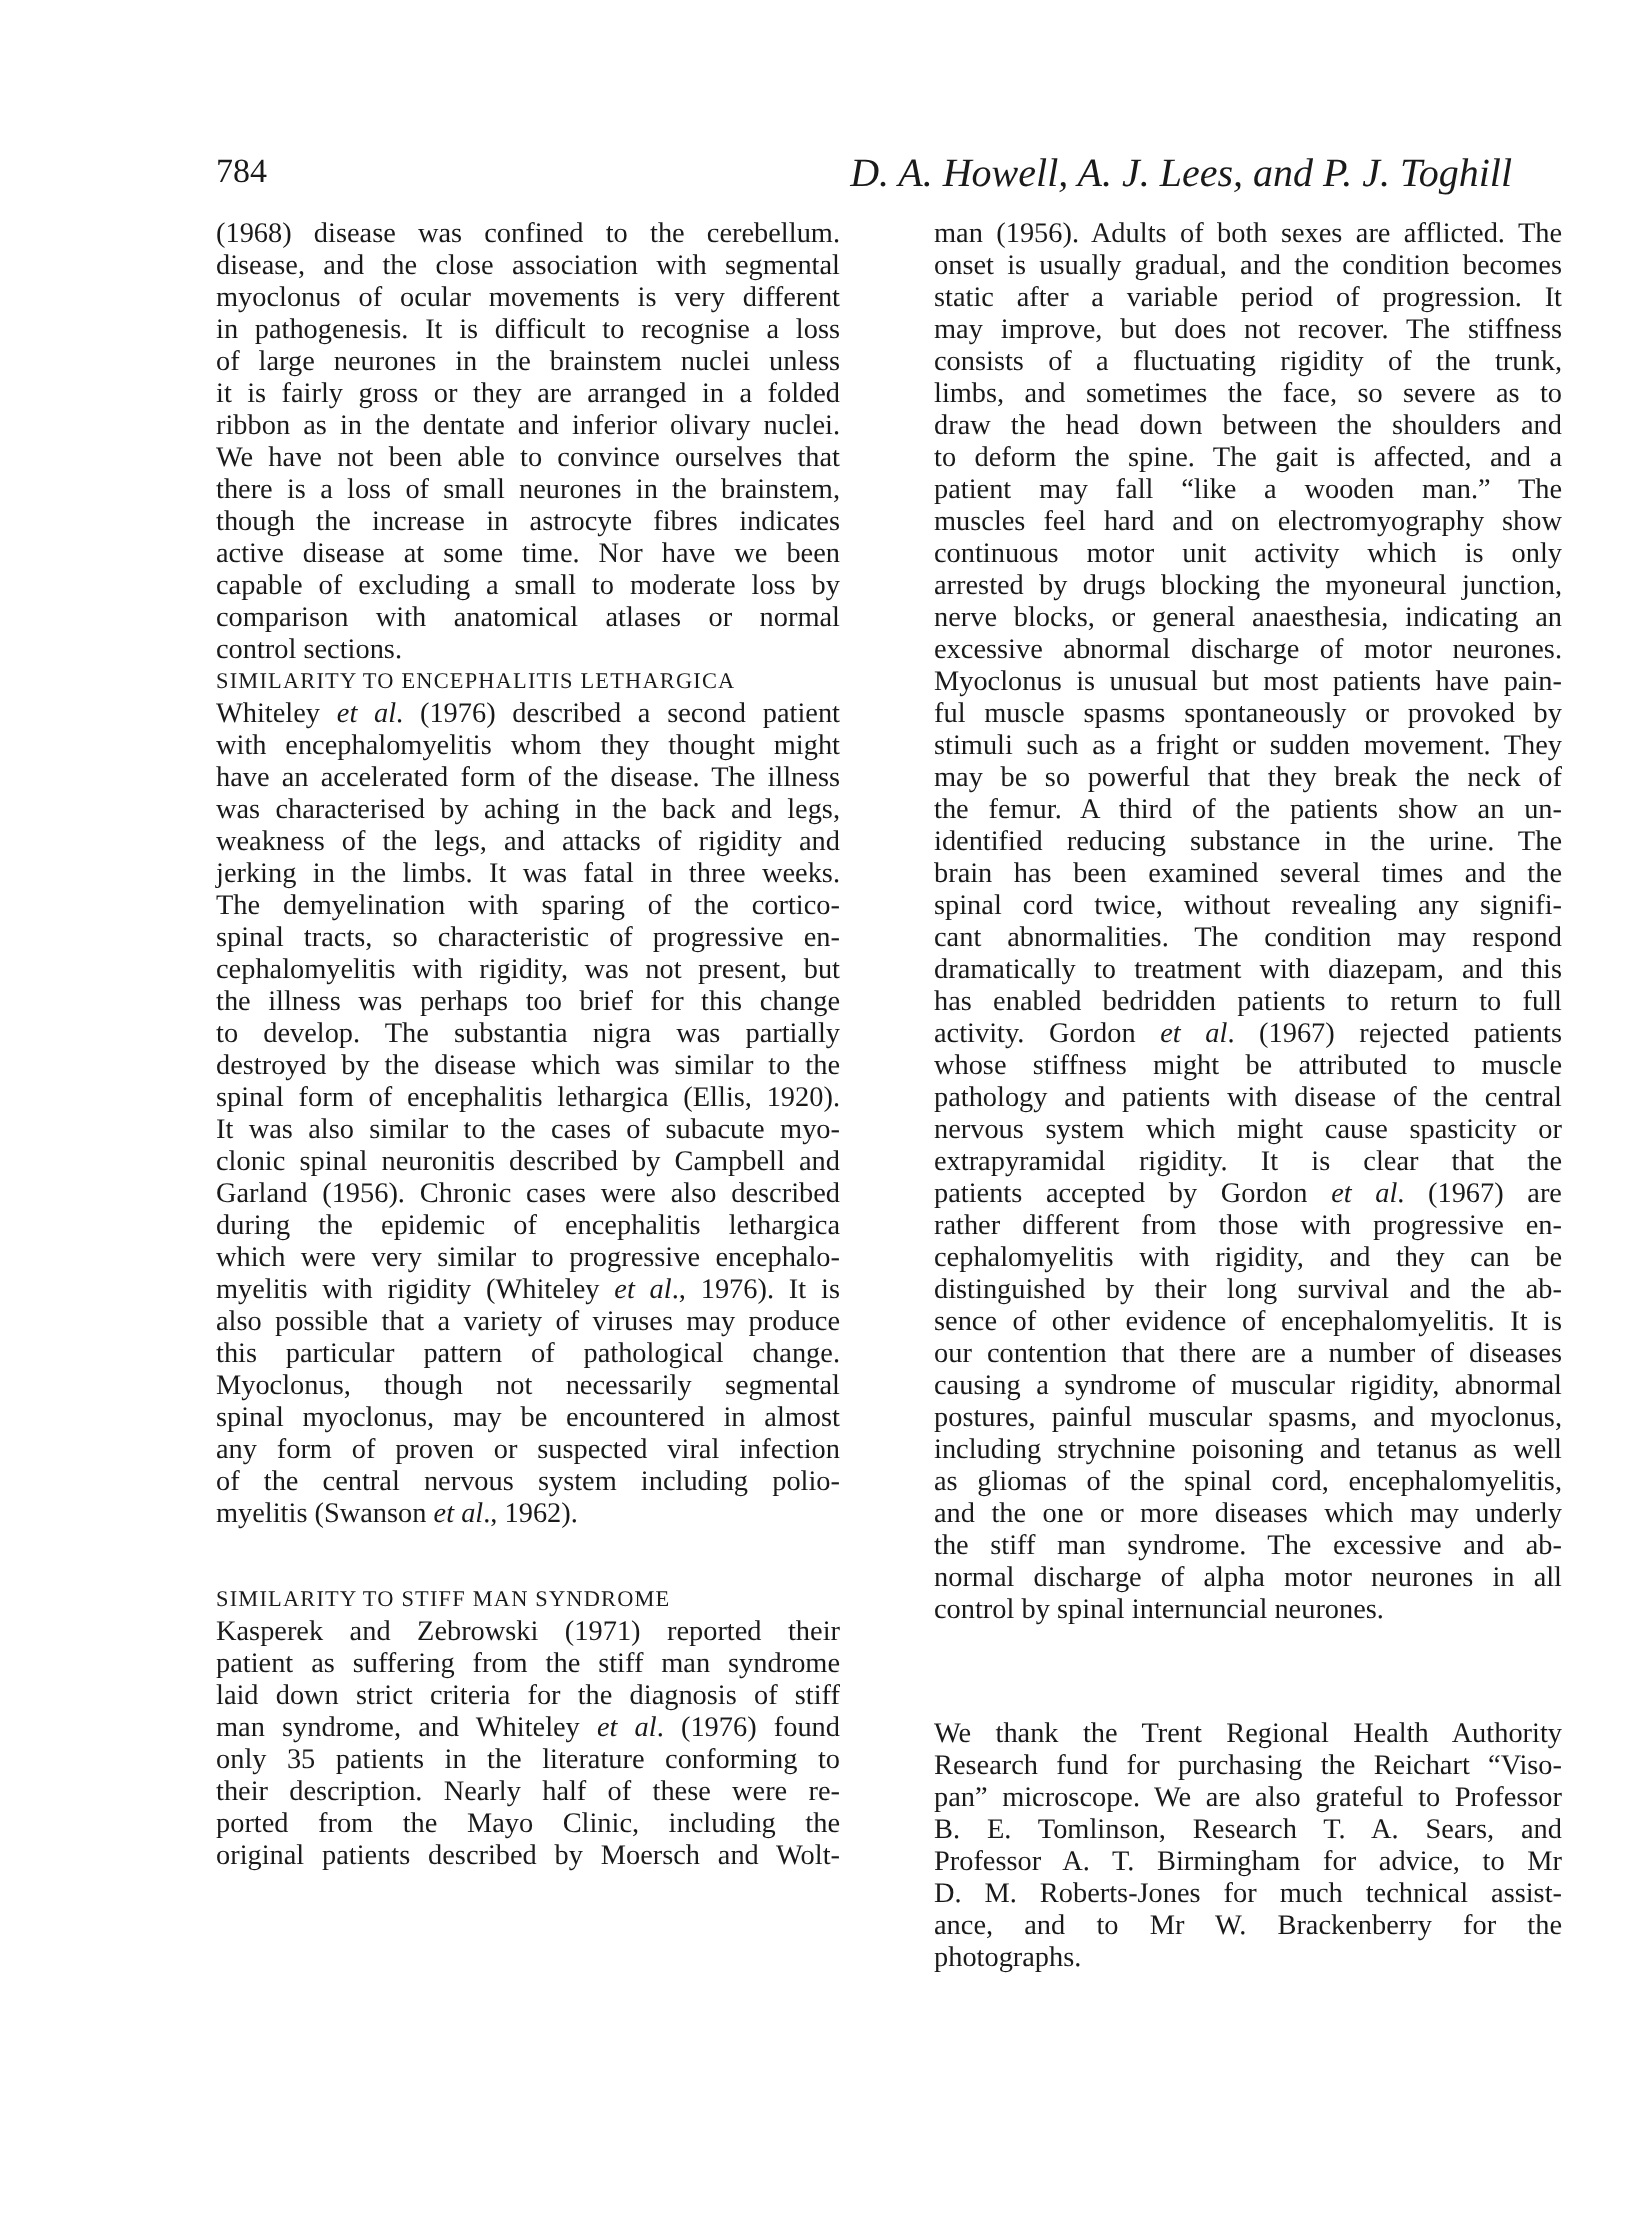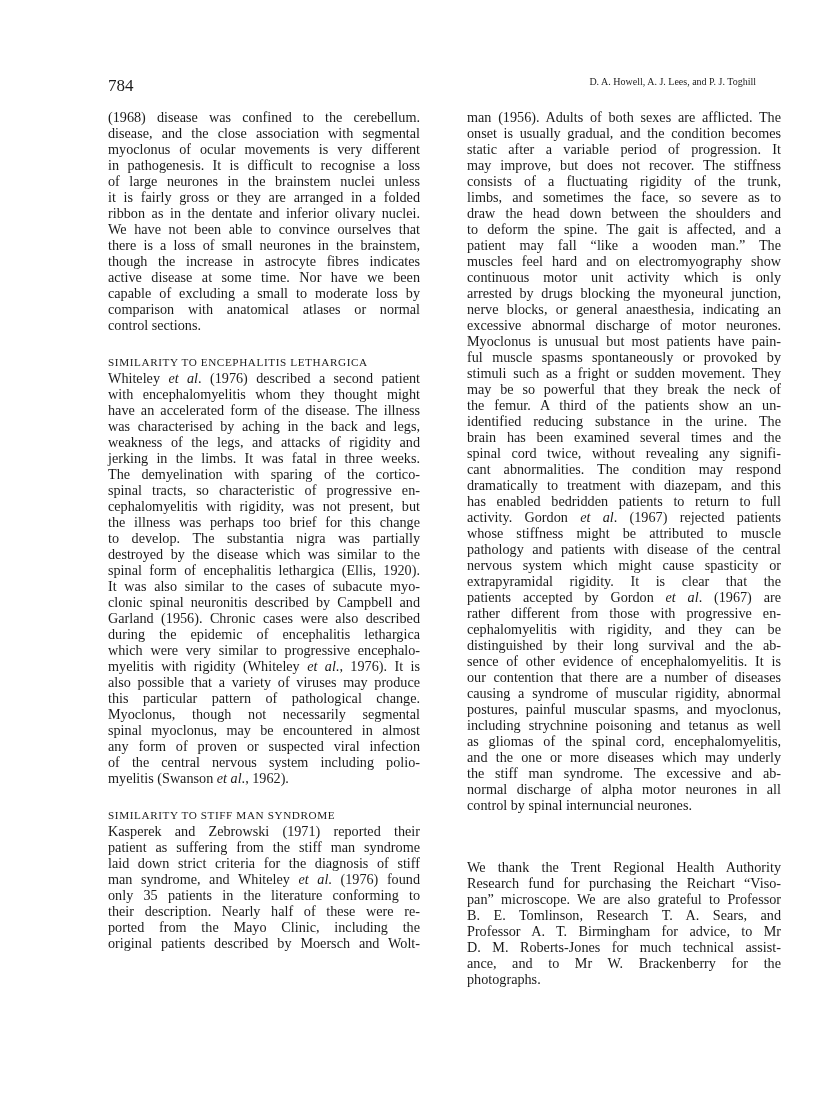--- a/index.html
+++ b/index.html
@@ -1,25 +1,25 @@
 <!DOCTYPE html>
 <html><head>
 <meta charset="utf-8">
 <style>
   html, body { margin: 0; padding: 0; background: #ffffff; }
   body { width: 816px; height: 1110px; position: relative; overflow: hidden;
          font-family: "Liberation Serif", "DejaVu Serif", serif; color: #1a1a1a; }
   .page-number { position: absolute; left: 108px; top: 76px; font-size: 17px; }
-  .running-head { position: absolute; right: 60px; top: 76px; font-size: 10px; }
+  .running-head { position: absolute; right: 60px; top: 76px; font-size: 20px; font-style: italic; }
   .col { position: absolute; width: 312px; font-size: 14.2px; line-height: 16px; }
   .col-left { left: 108px; top: 109px; }
   .col-right { left: 467px; top: 109px; width: 314px; }
   .line { display: block; text-align: justify; text-align-last: justify; white-space: nowrap; height: 16px; }
   .line.last { text-align-last: left; }
-  .heading { display: block; font-size: 11.2px; letter-spacing: 0.6px; height: 16px; margin-top: 21px; }
+  .heading { display: block; font-size: 11.2px; letter-spacing: 0.6px; height: 16px; }
   .gap { display: block; height: 27px; }
   em { font-style: italic; }
 </style>
 </head>
 <body>
 
 <div>
   <div class="page-number">784</div>
   <div class="running-head">D. A. Howell, A. J. Lees, and P. J. Toghill</div>
 
@@ -62,21 +62,21 @@
         <span class="line">which were very similar to progressive encephalo-</span>
         <span class="line">myelitis with rigidity (Whiteley <em>et al</em>., 1976). It is</span>
         <span class="line">also possible that a variety of viruses may produce</span>
         <span class="line">this particular pattern of pathological change.</span>
         <span class="line">Myoclonus, though not necessarily segmental</span>
         <span class="line">spinal myoclonus, may be encountered in almost</span>
         <span class="line">any form of proven or suspected viral infection</span>
         <span class="line">of the central nervous system including polio-</span>
         <span class="line last">myelitis (Swanson <em>et al</em>., 1962).</span>
       </div>
-    <span class="heading" style="">SIMILARITY TO STIFF MAN SYNDROME</span>
+    <span class="heading" style="margin-top:27px">SIMILARITY TO STIFF MAN SYNDROME</span>
     <div>
         <span class="line">Kasperek and Zebrowski (1971) reported their</span>
         <span class="line">patient as suffering from the stiff man syndrome</span>
         <span class="line">laid down strict criteria for the diagnosis of stiff</span>
         <span class="line">man syndrome, and Whiteley <em>et al</em>. (1976) found</span>
         <span class="line">only 35 patients in the literature conforming to</span>
         <span class="line">their description. Nearly half of these were re-</span>
         <span class="line">ported from the Mayo Clinic, including the</span>
         <span class="line">original patients described by Moersch and Wolt-</span>
       </div>

